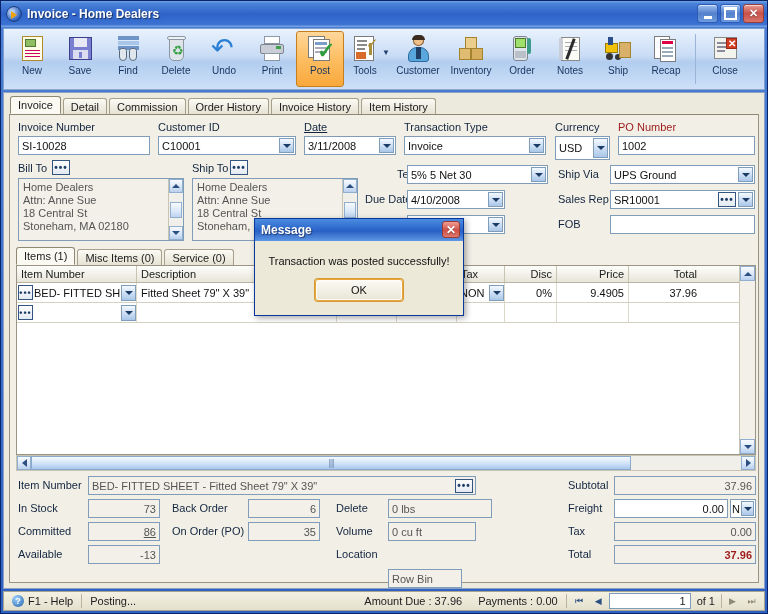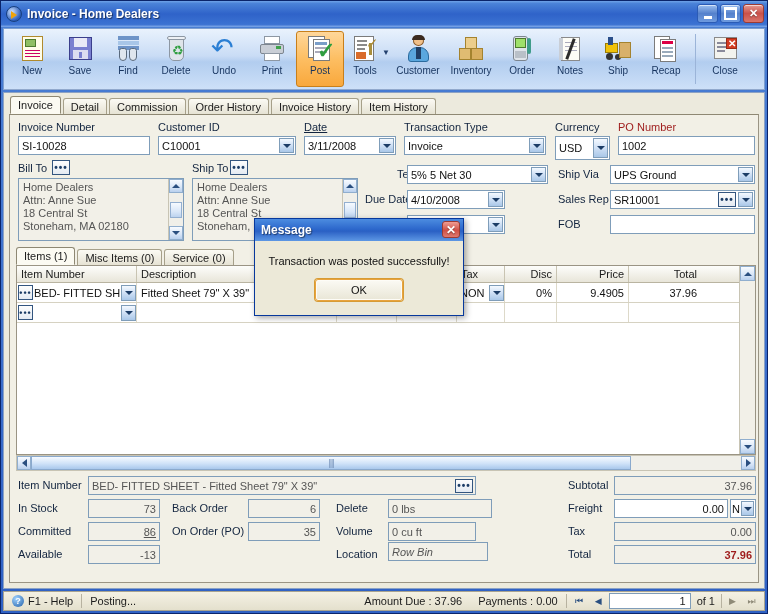--- a/index.html
+++ b/index.html
@@ -601,21 +601,21 @@
       <div class="lab" style="left:162px;top:410px;">On Order (PO)</div>
       <div class="fld ro num" style="left:238px;top:407px;width:72px;height:19px;">35</div>
 
       <div class="lab" style="left:326px;top:387px;">Delete</div>
       <div class="fld ro" style="left:378px;top:384px;width:104px;height:19px;">0 lbs</div>
 
       <div class="lab" style="left:326px;top:410px;">Volume</div>
       <div class="fld ro" style="left:378px;top:407px;width:88px;height:19px;">0 cu ft</div>
 
       <div class="lab" style="left:326px;top:433px;">Location</div>
-      <div class="fld ro" style="left:378px;top:427px;width:100px;height:19px;font-style:italic;">Row  Bin</div>
+      <div class="fld ro" style="left:378px;top:454px;width:74px;height:19px;">Row  Bin</div>
 
       <div class="lab" style="left:558px;top:364px;">Subtotal</div>
       <div class="fld ro num" style="left:604px;top:361px;width:142px;height:19px;">37.96</div>
 
       <div class="lab" style="left:558px;top:387px;">Freight</div>
       <div class="fld num" style="left:604px;top:384px;width:114px;height:19px;">0.00</div>
       <div class="fld" style="left:720px;top:384px;width:26px;height:19px;padding:1px 1px;">
         <span>N</span>
         <span class="ddbtn" style="width:13px;"></span>
       </div>

